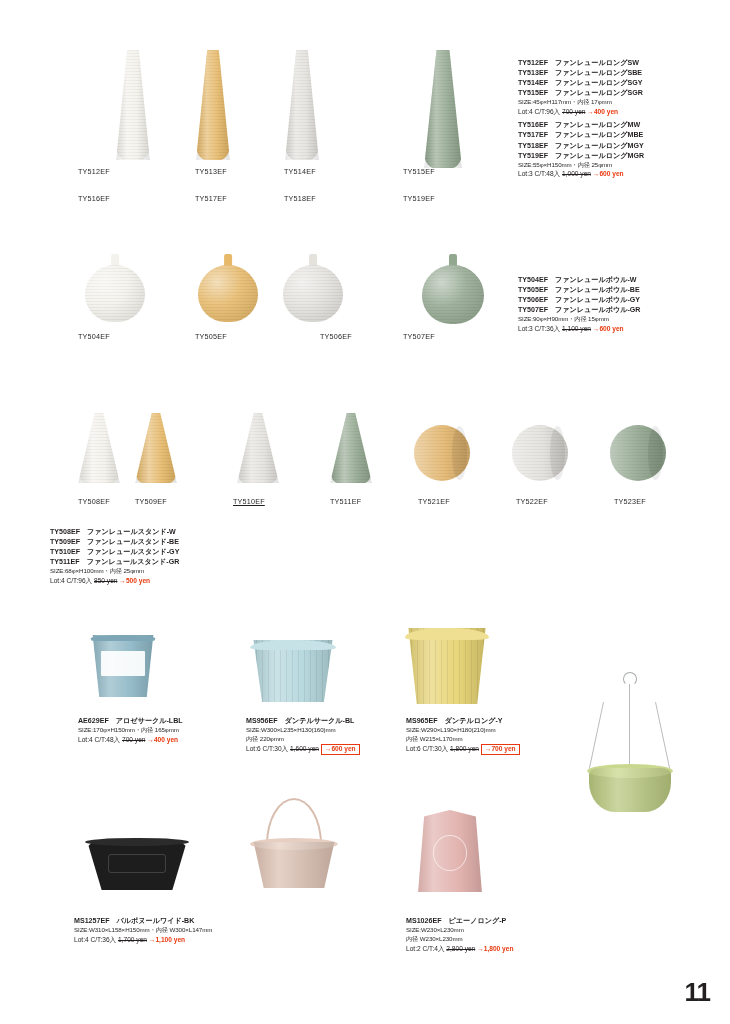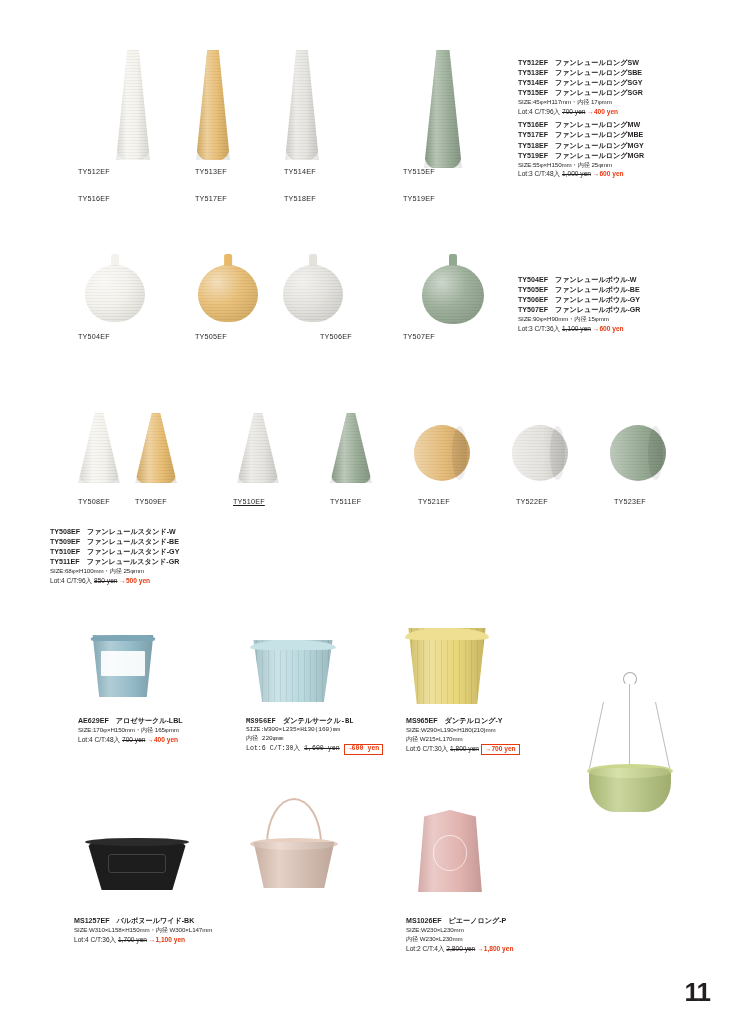--- a/index.html
+++ b/index.html
@@ -355,21 +355,21 @@
   <div class="spec" style="left:78px; top:716px;">
     <div class="nm">AE629EF　アロゼサークル-LBL</div>
     <div class="sz">SIZE:170φ×H150mm・内径 165φmm</div>
     <div class="lot">
       <span>Lot:4  C/T:48入</span>
       <span class="old">700 yen</span>
       <span class="price-red">→400 yen</span>
     </div>
   </div>
 
-  <div class="spec" style="left:246px; top:716px;font-family:Liberation Mono, monospace;">
+  <div class="spec" style="left:246px; top:716px;">
     <div class="nm">MS956EF　ダンテルサークル-BL</div>
     <div class="sz">SIZE:W300×L235×H130(160)mm</div>
     <div class="sz">内径 220φmm</div>
     <div class="lot">
       <span>Lot:6  C/T:30入</span>
       <span class="old">1,600 yen</span>
       <span class="boxed">→600 yen</span>
     </div>
   </div>
 

